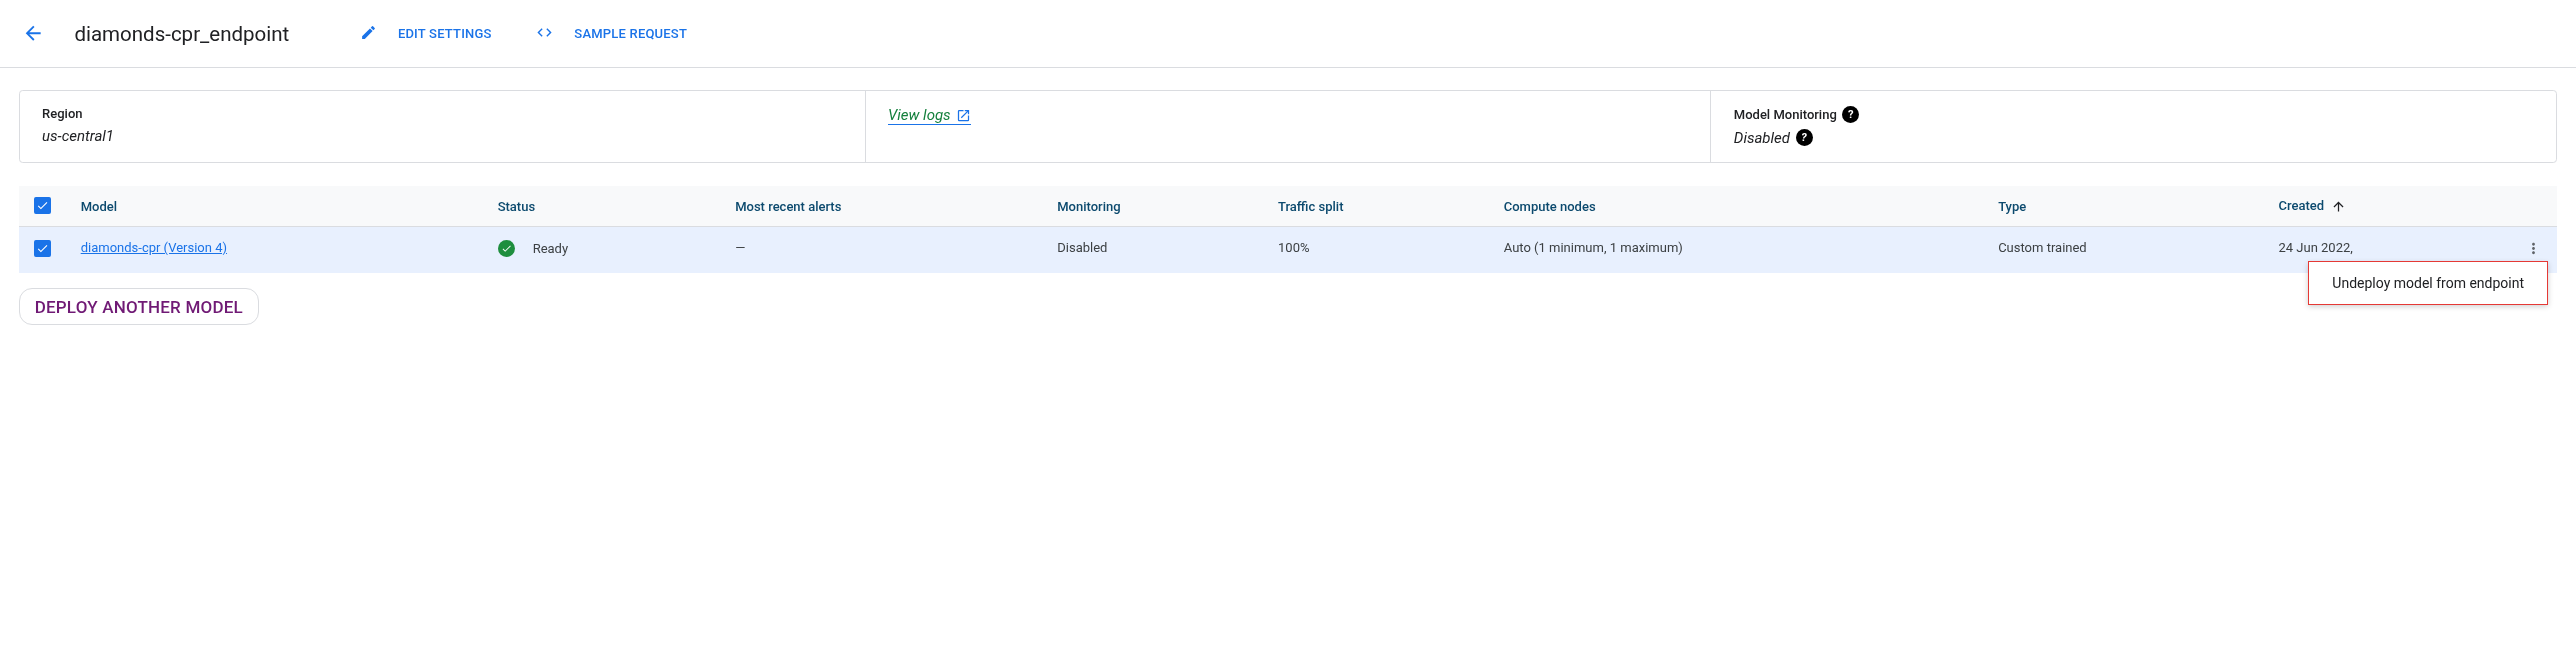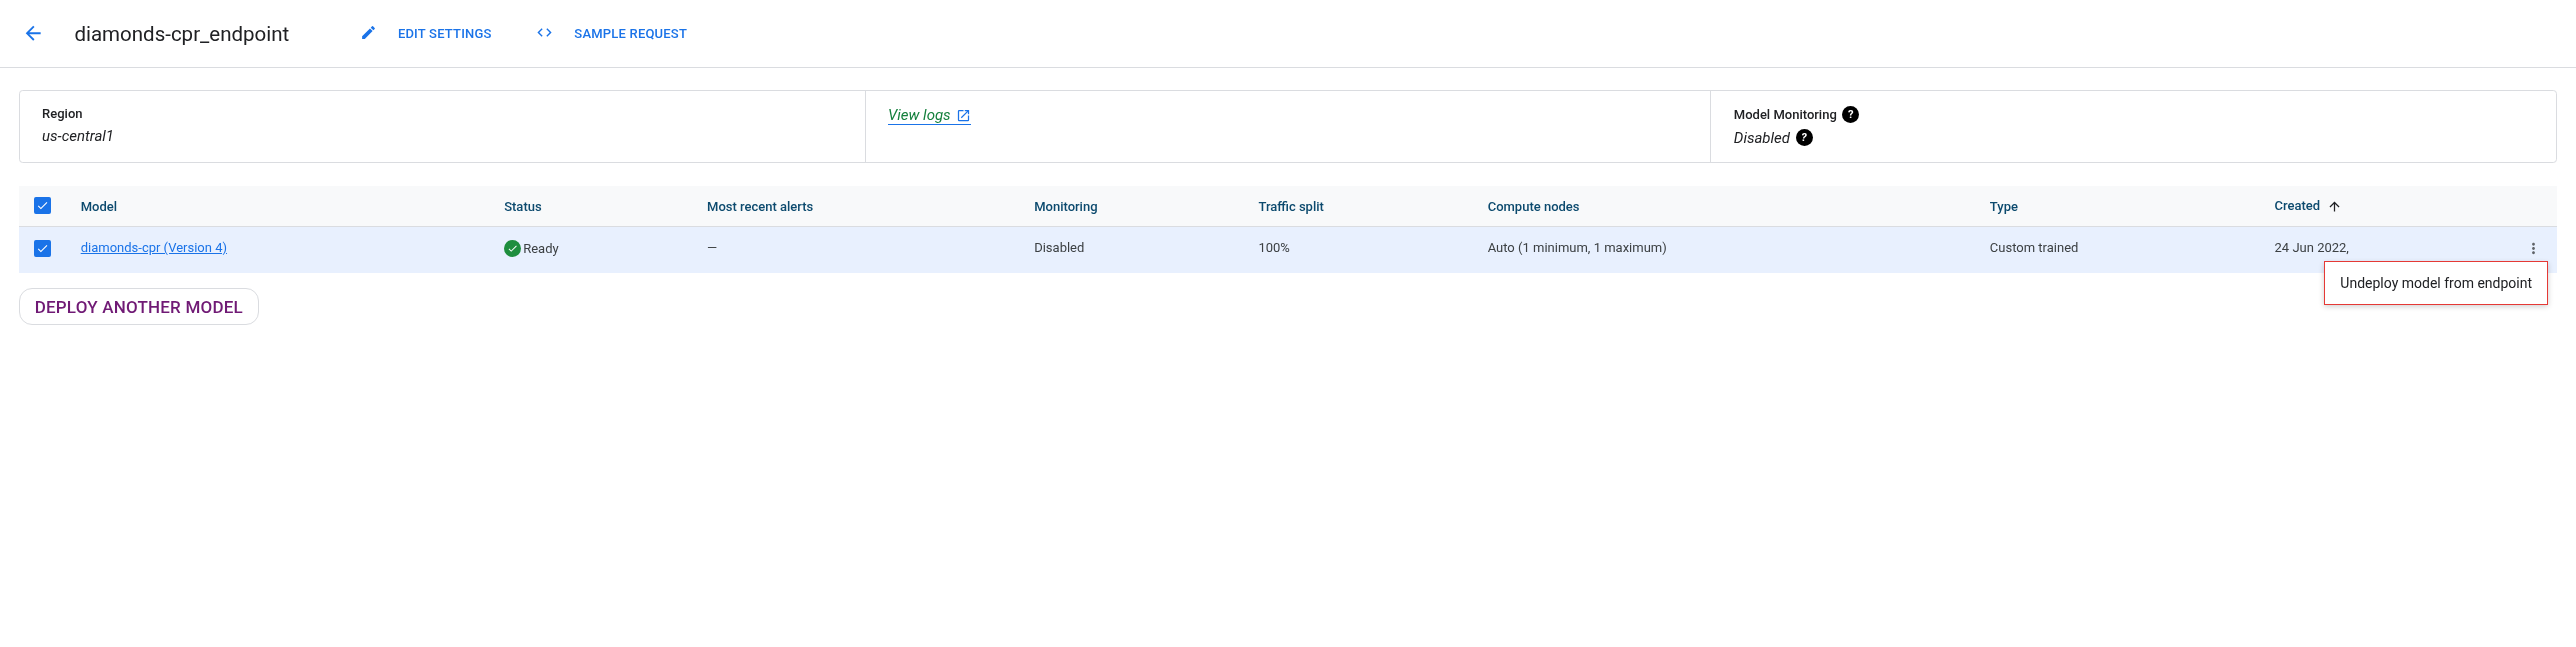--- a/index.html
+++ b/index.html
@@ -145,21 +145,21 @@
       fill: #fff;
     }
     .model-link {
       color: #1a73e8;
       text-decoration: underline;
       cursor: pointer;
     }
     .status-cell {
       display: flex;
       align-items: center;
-      gap: 2px;
+      gap: 18px;
     }
     .status-icon {
       width: 17px;
       height: 17px;
       background: #1e8e3e;
       border-radius: 50%;
       display: inline-flex;
       align-items: center;
       justify-content: center;
     }
@@ -192,21 +192,21 @@
       cursor: pointer;
       font-family: inherit;
     }
     .context-menu {
       position: absolute;
       right: 9.3px;
       top: 75px;
       background: #fff;
       border: 1.9px solid #e53935;
       box-shadow: 0 1.9px 5.6px rgba(0,0,0,0.2);
-      padding: 13px 15px;
+      padding: 13px 23px;
       font-size: 14px;
       color: #202124;
       cursor: pointer;
       z-index: 10;
     }
     .external-icon {
       display: inline-flex;
     }
   </style>
 </head>

